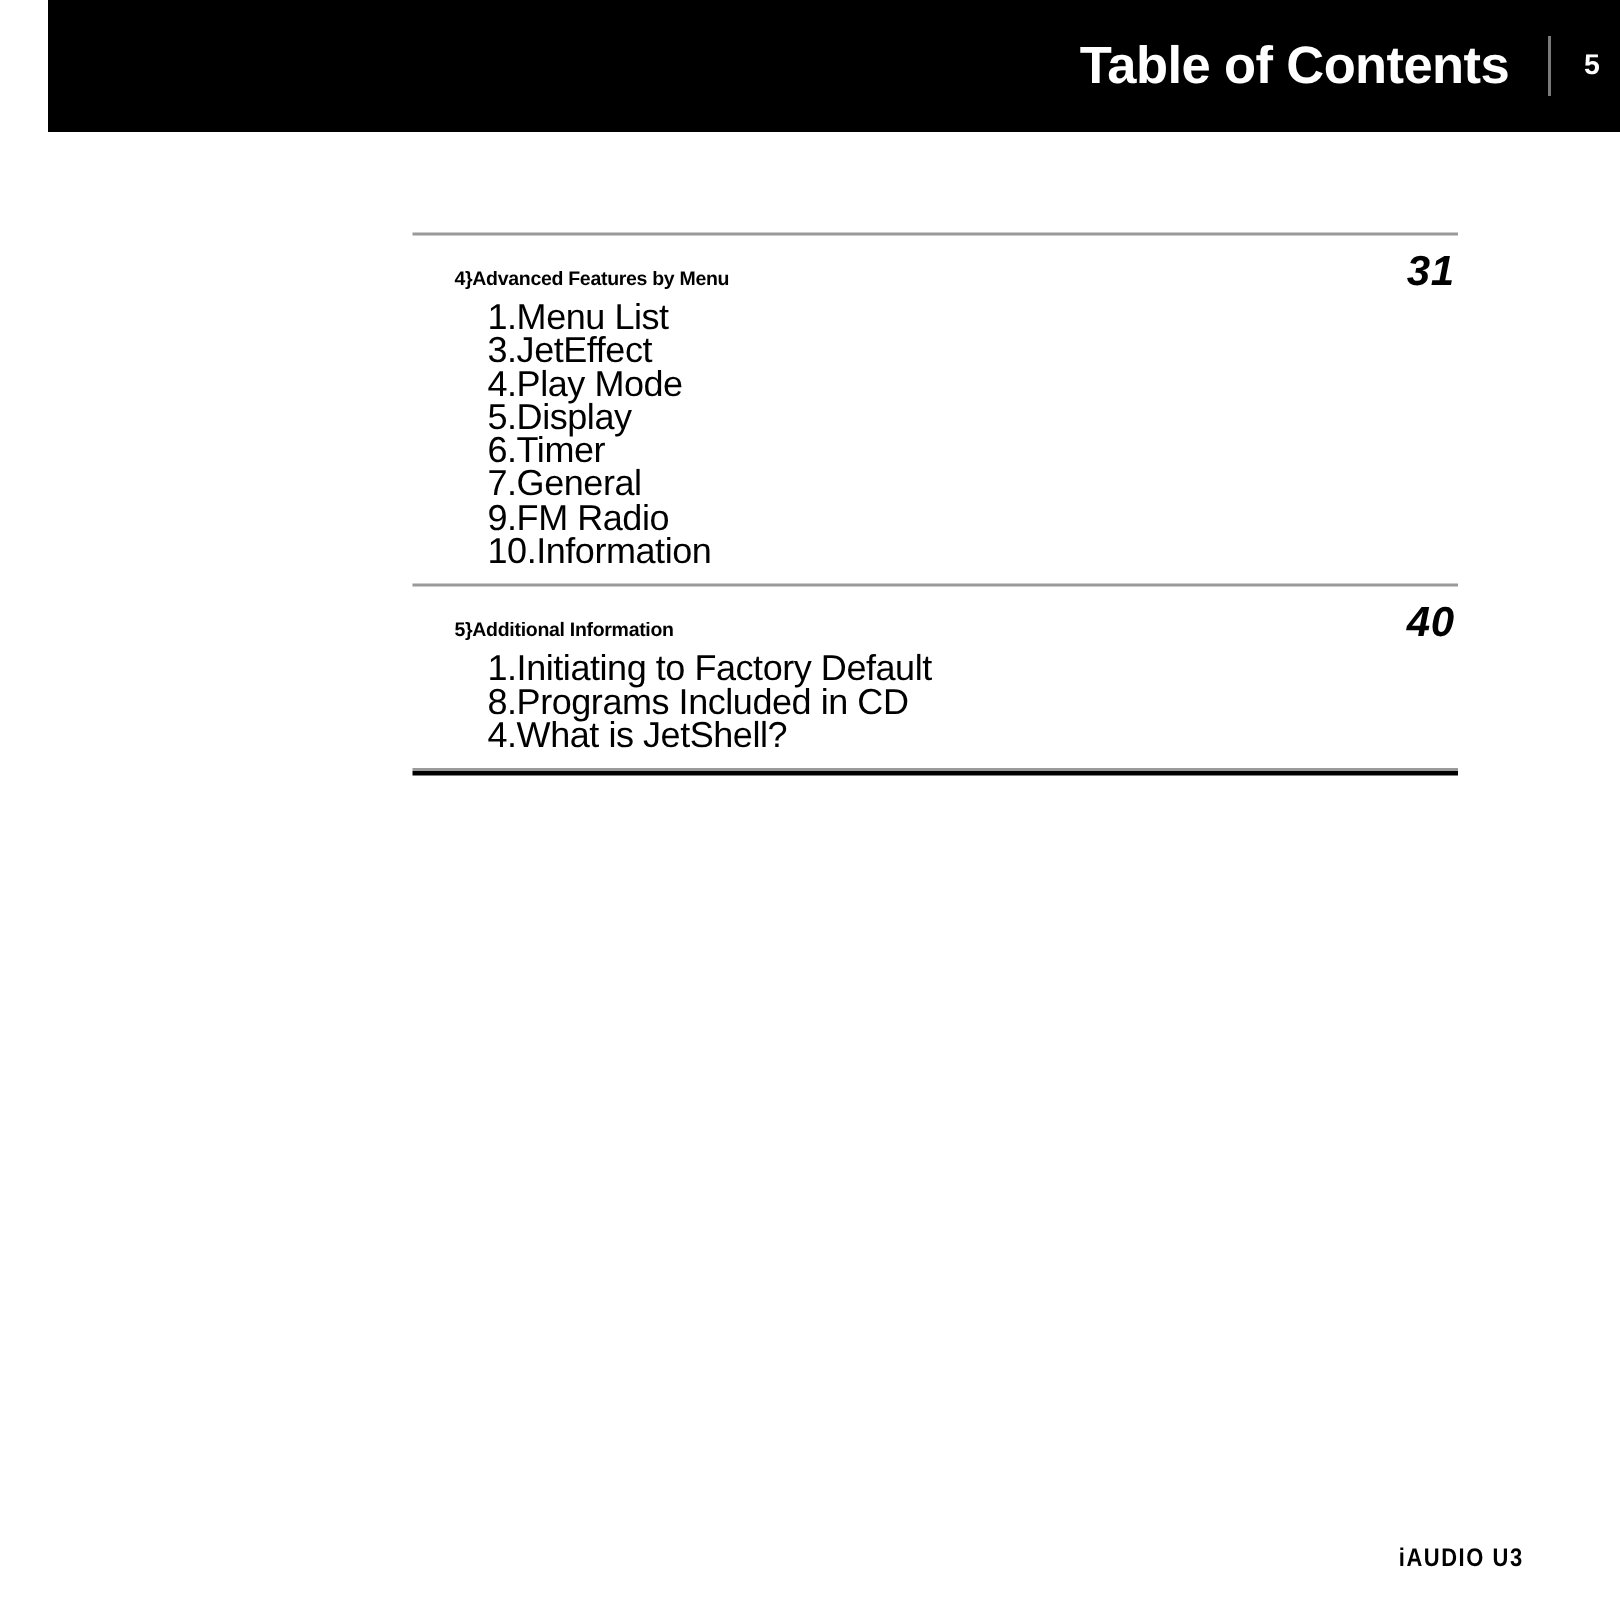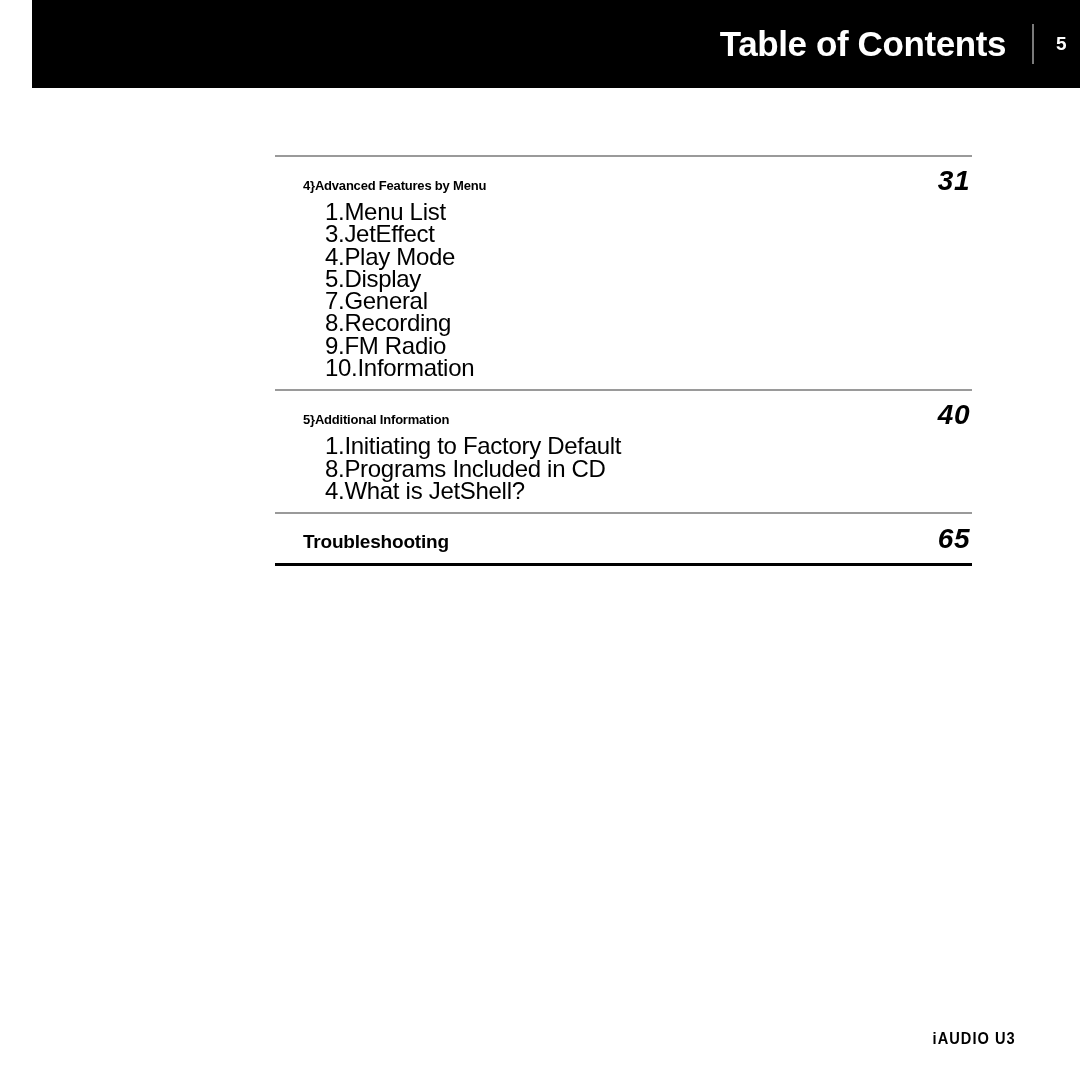--- a/index.html
+++ b/index.html
@@ -150,46 +150,40 @@
   <div class="section">
     <div class="section-head">
       <span class="section-title">4}Advanced Features by Menu</span>
       <span class="section-page">31</span>
     </div>
     <ul class="sub-list">
       <li>1.Menu List</li>
       <li>3.JetEffect</li>
       <li>4.Play Mode</li>
       <li>5.Display</li>
+      <li>6.Timer</li>
       <li>7.General</li>
-      <li>8.Recording</li>
       <li>9.FM Radio</li>
       <li>10.Information</li>
     </ul>
   </div>
 
   <div class="rule-thin"></div>
   <div class="section">
     <div class="section-head">
       <span class="section-title">5}Additional Information</span>
       <span class="section-page">40</span>
     </div>
     <ul class="sub-list">
       <li>1.Initiating to Factory Default</li>
       <li>8.Programs Included in CD</li>
       <li>4.What is JetShell?</li>
     </ul>
   </div>
 
   <div class="rule-thin"></div>
-  <div class="section section-troubleshooting">
-    <div class="section-head">
-      <span class="section-title">Troubleshooting</span>
-      <span class="section-page">65</span>
-    </div>
-  </div>
   <div class="rule-thick"></div>
 
 </div>
 
 <div class="footer">
   <span class="footer-brand">iAUDIO U3</span>
 </div>
 
 </body></html>

